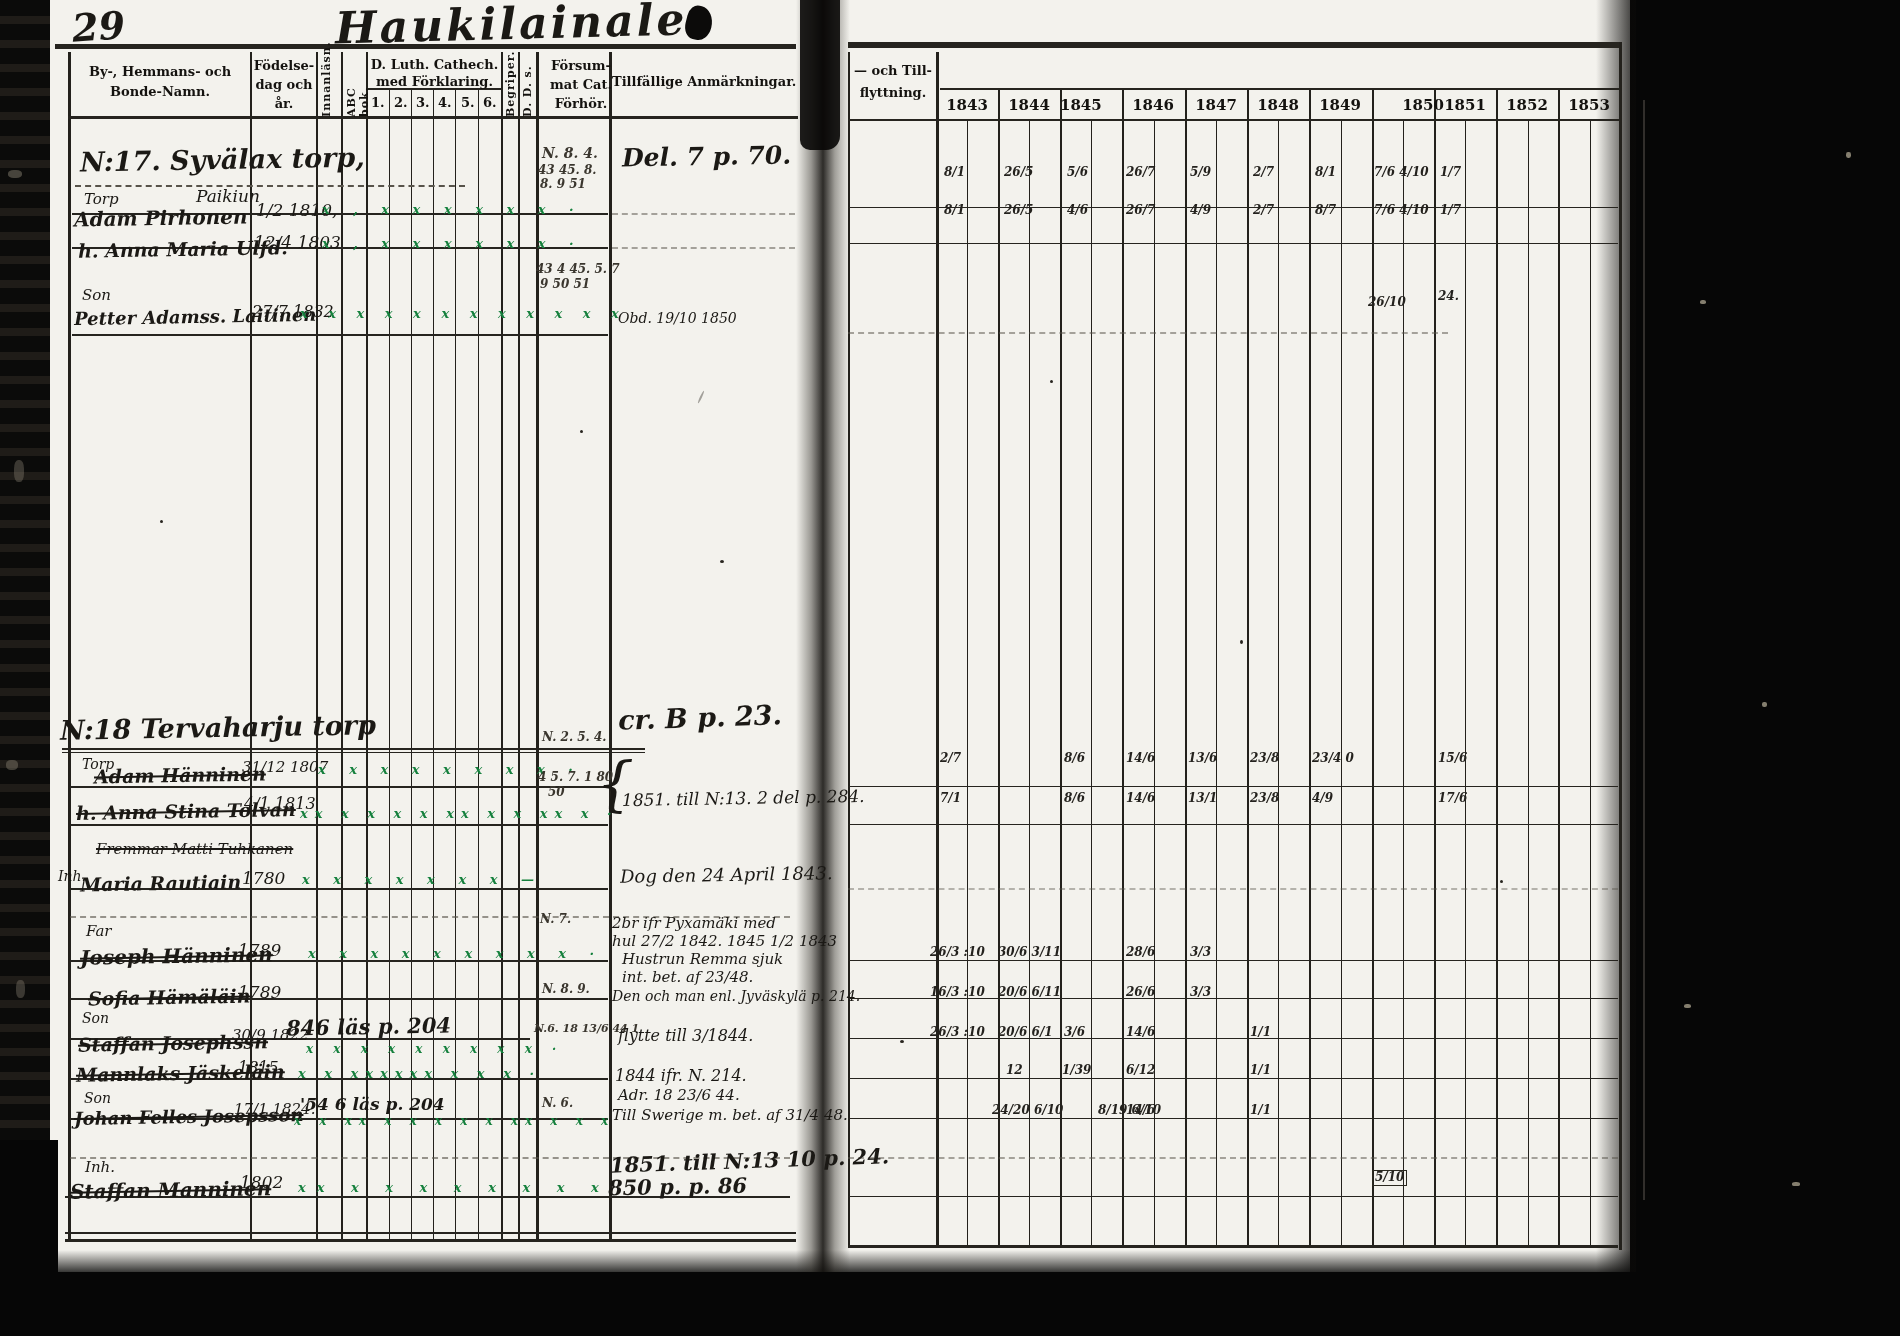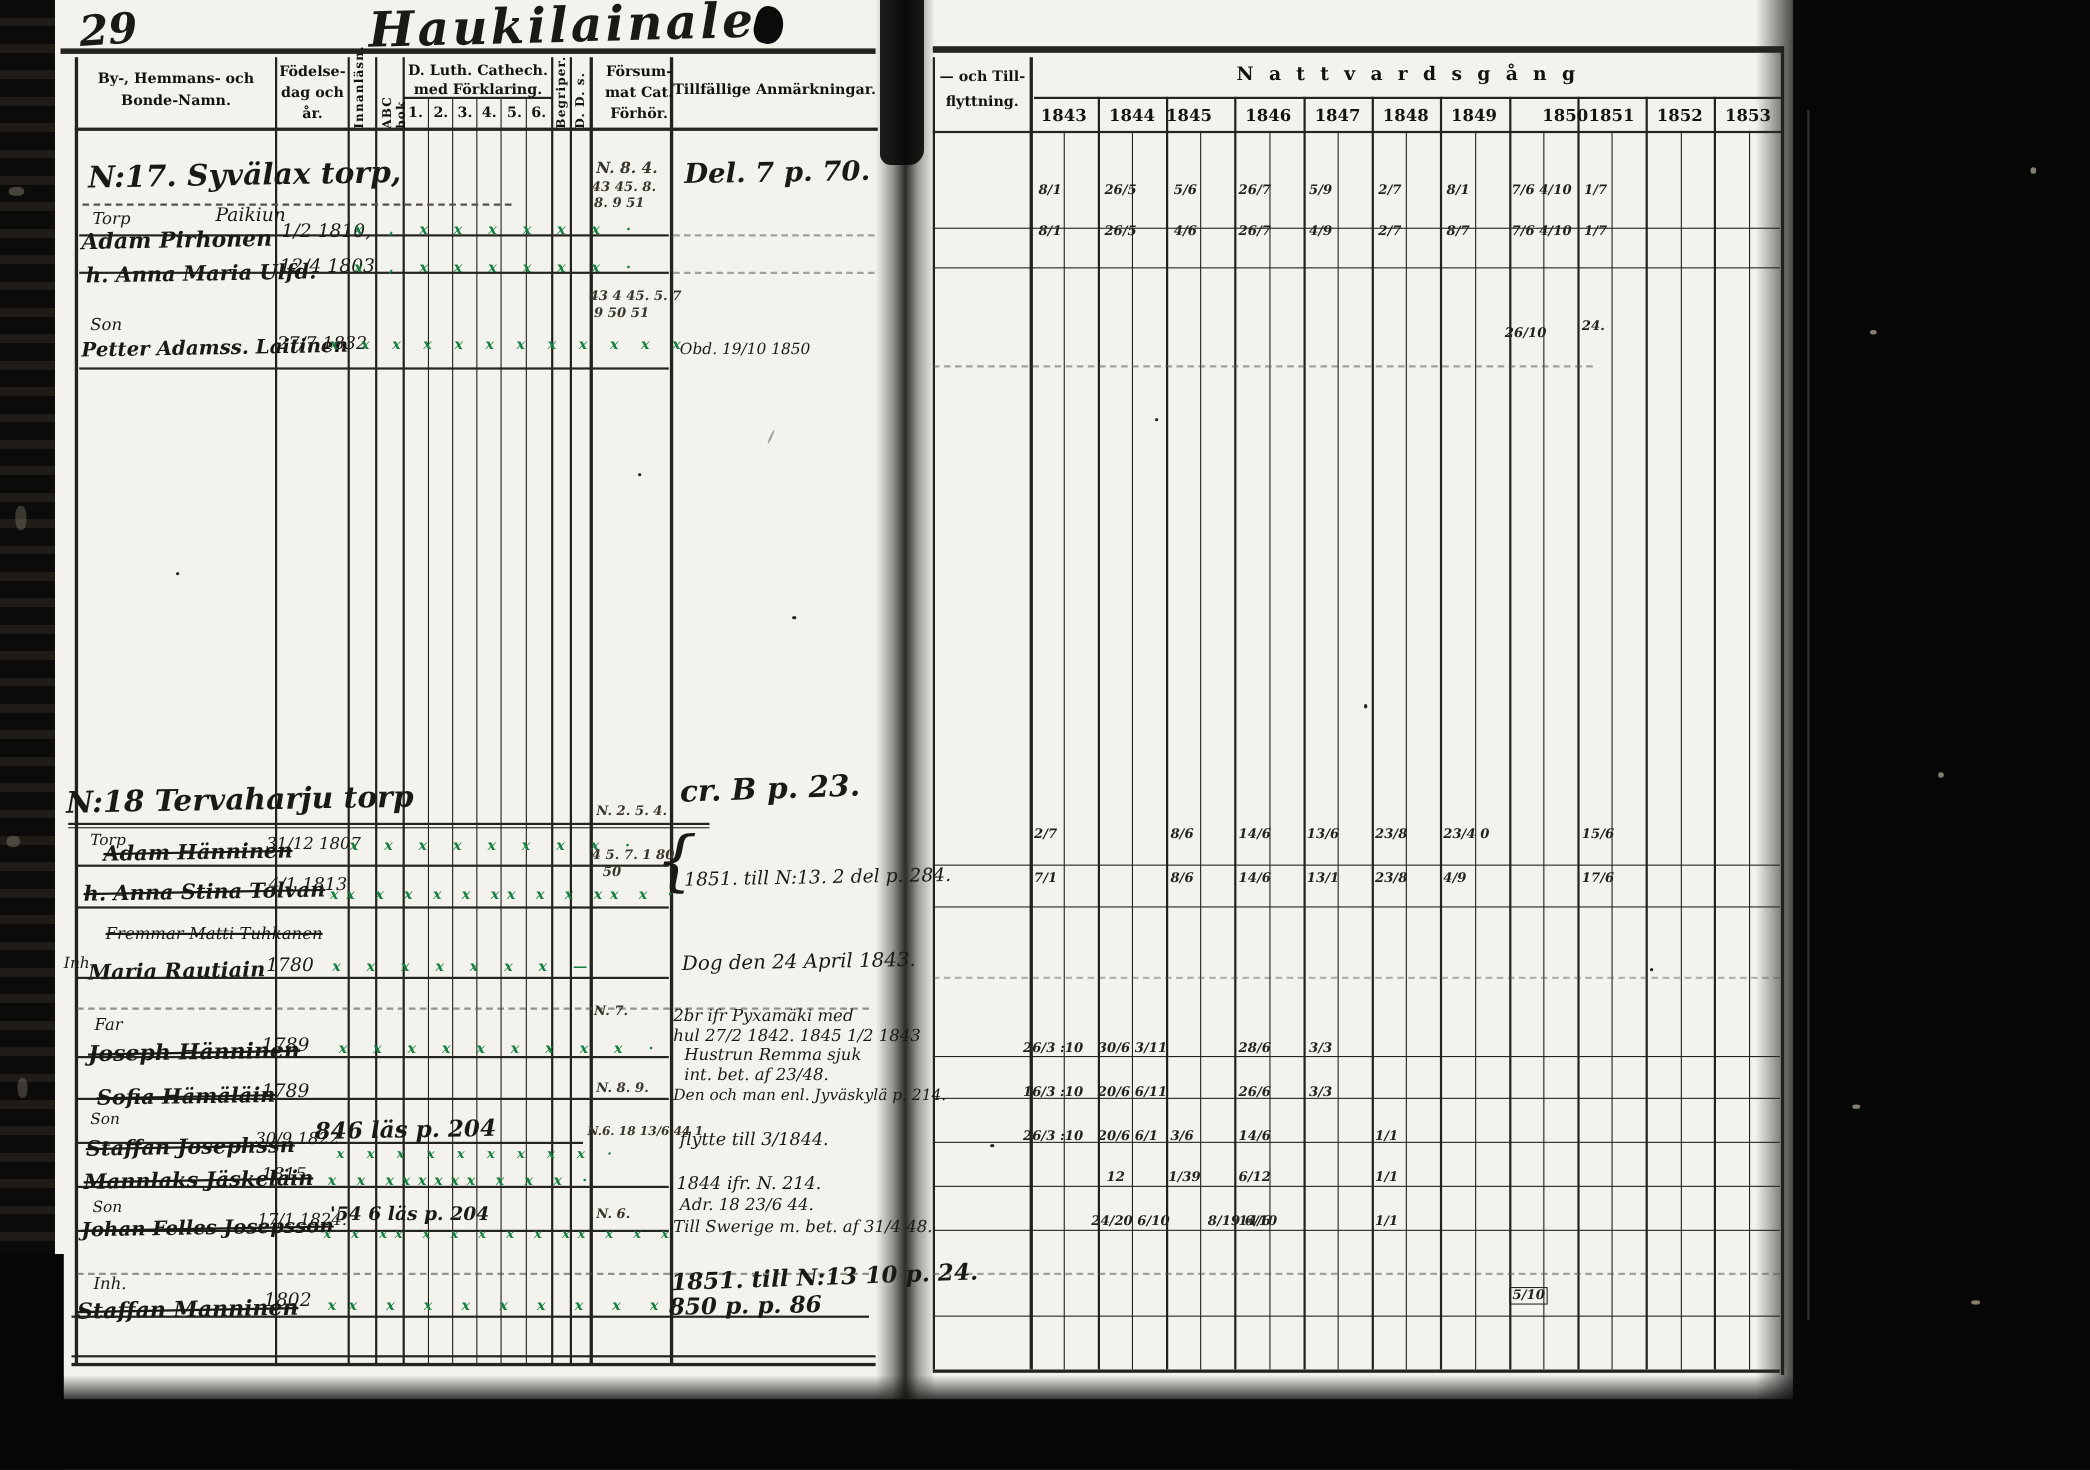--- a/index.html
+++ b/index.html
@@ -135,21 +135,20 @@
     <div>Försum-</div>
     <div>mat Cat.</div>
     <div>Förhör.</div>
   </div>
   <div class="a pr b" style="left:612px;top:74px;width:184px;text-align:center;font-size:13px;">Tillfällige Anmärkningar.</div>
 
   <div class="a pr b" style="left:850px;top:60px;width:86px;text-align:center;font-size:13px;line-height:22px;">
     <div>— och Till-</div>
     <div>flyttning.</div>
   </div>
-  <div class="a pr b" style="left:940px;top:58px;width:680px;text-align:center;font-size:17px;letter-spacing:4px;">N a t t v a r d s g å n g</div>
   <div class="a pr b" style="left:936px;top:96px;width:62px;text-align:center;font-size:15px;">1843</div>
   <div class="a pr b" style="left:998px;top:96px;width:62px;text-align:center;font-size:15px;">1844</div>
   <div class="a pr b" style="left:1060px;top:96px;width:62px;text-align:left;font-size:15px;">1845</div>
   <div class="a pr b" style="left:1122px;top:96px;width:62px;text-align:center;font-size:15px;">1846</div>
   <div class="a pr b" style="left:1185px;top:96px;width:62px;text-align:center;font-size:15px;">1847</div>
   <div class="a pr b" style="left:1247px;top:96px;width:62px;text-align:center;font-size:15px;">1848</div>
   <div class="a pr b" style="left:1309px;top:96px;width:62px;text-align:center;font-size:15px;">1849</div>
   <div class="a pr b" style="left:1372px;top:96px;width:54px;text-align:center;font-size:15px;padding-left:24px;">1850</div>
   <div class="a pr b" style="left:1434px;top:96px;width:62px;text-align:center;font-size:15px;">1851</div>
   <div class="a pr b" style="left:1496px;top:96px;width:62px;text-align:center;font-size:15px;">1852</div>

